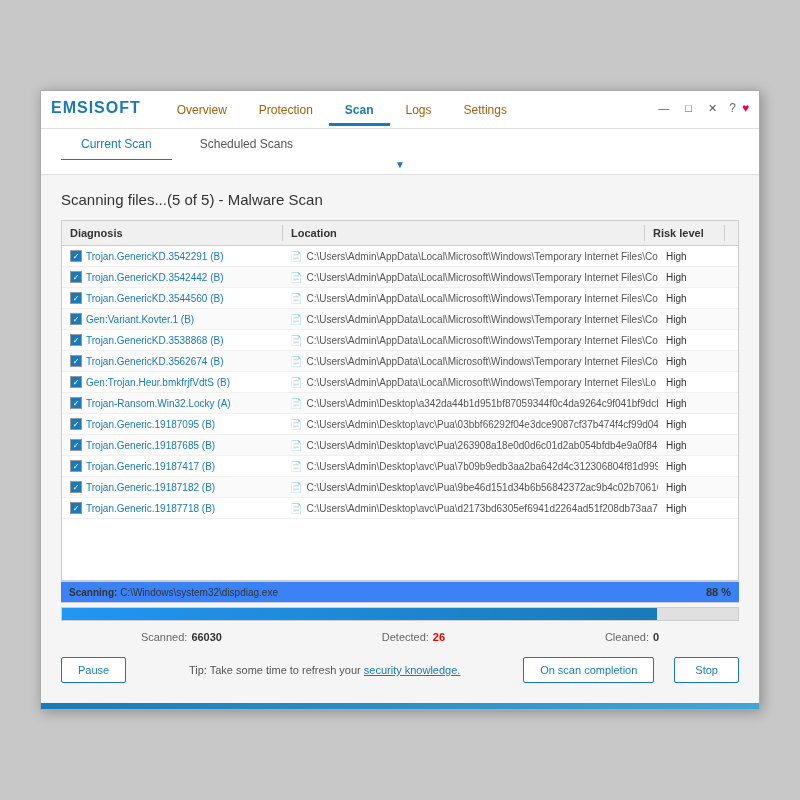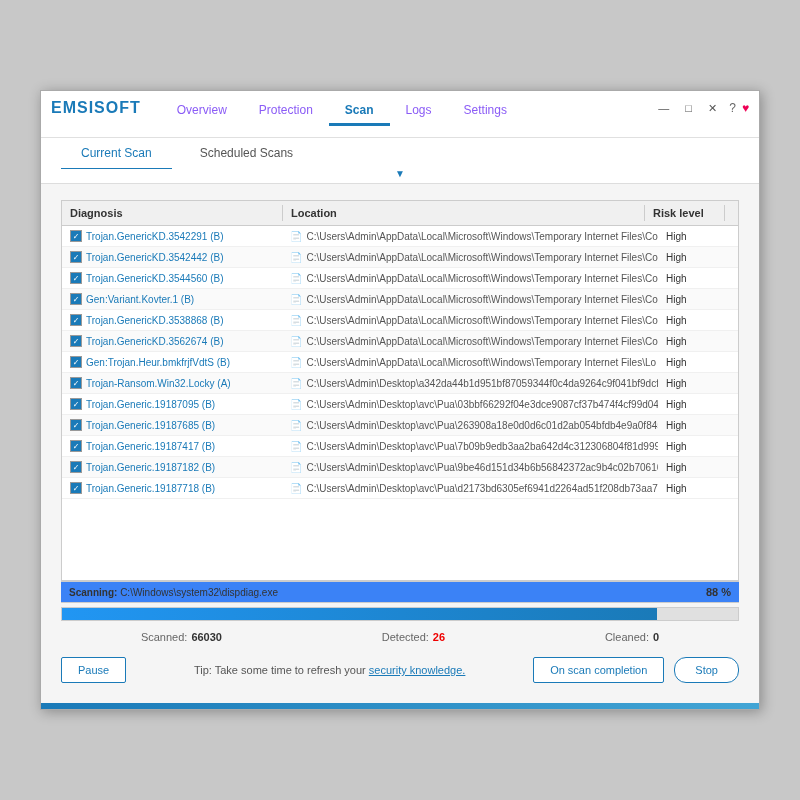--- a/index.html
+++ b/index.html
@@ -19,21 +19,21 @@
       background: #f5f5f5;
       border: 1px solid #aaa;
       box-shadow: 2px 2px 12px rgba(0,0,0,0.3);
       display: flex;
       flex-direction: column;
     }
     .title-bar {
       background: #fff;
       display: flex;
       align-items: center;
-      padding: 6px 10px 12px 10px;
+      padding: 6px 10px 3px 10px;
       border-bottom: 1px solid #e0e0e0;
       min-height: 36px;
       justify-content: flex-end;
     }
     .logo {
       font-size: 16px;
       font-weight: 700;
       color: #1a7ab8;
       letter-spacing: 1px;
       margin-right: 20px;
@@ -41,21 +41,21 @@
     }
     .nav-tabs {
       display: flex;
       flex: 1;
       align-items: flex-end;
     }
     .nav-tab {
       padding: 6px 16px;
       cursor: pointer;
       font-size: 12px;
-      color: #8b5cf6;
+      color: #a16207;
       border-bottom: 3px solid transparent;
       margin-bottom: -1px;
     }
     .nav-tab.active {
       color: #1a7ab8;
       border-bottom: 3px solid #1a7ab8;
       font-weight: 600;
     }
     .window-controls {
       display: flex;
@@ -257,21 +257,21 @@
       gap: 4px;
       align-items: center;
     }
     .stat-label { color: #666; }
     .stat-value { font-weight: 600; color: #333; }
     .stat-value.detected { color: #e00; }
     .action-row {
       display: flex;
       align-items: center;
       padding: 8px 0 4px 0;
-      gap: 10px;
+      gap: 20px;
     }
     .btn {
       border: 1px solid #1a7ab8;
       background: #fff;
       color: #1a7ab8;
       padding: 6px 16px;
       cursor: pointer;
       font-size: 11px;
       border-radius: 2px;
     }
@@ -282,21 +282,21 @@
       color: #555;
     }
     .tip-link { color: #1a7ab8; text-decoration: underline; cursor: pointer; }
     .btn-stop {
       background: #fff;
       border: 1px solid #1a7ab8;
       color: #1a7ab8;
       padding: 6px 20px;
       cursor: pointer;
       font-size: 11px;
-      border-radius: 12px;
+      border-radius: 2px;
     }
     .bottom-bar {
       height: 6px;
       background: linear-gradient(to right, #1a7ab8, #42a5d5);
     }
   </style>
 </head>
 <body>
 
 <div class="window">
@@ -322,20 +322,21 @@
     </div>
   </div>
 
   <div class="sub-tabs">
     <div class="sub-tab active">Current Scan</div>
     <div class="sub-tab">Scheduled Scans</div>
   </div>
   <div class="sub-tab-arrow">▼</div>
 
   <div class="content">
+    <div class="scan-title">Scanning files...(5 of 5) - Malware Scan</div>
 
     <div class="table-container">
       <div class="table-header">
         <div class="th th-diag">Diagnosis</div>
         <div class="th th-loc">Location</div>
         <div class="th th-risk">Risk level</div>
         <div class="scrollbar-spacer"></div>
       </div>
       <div class="table-body">
 

